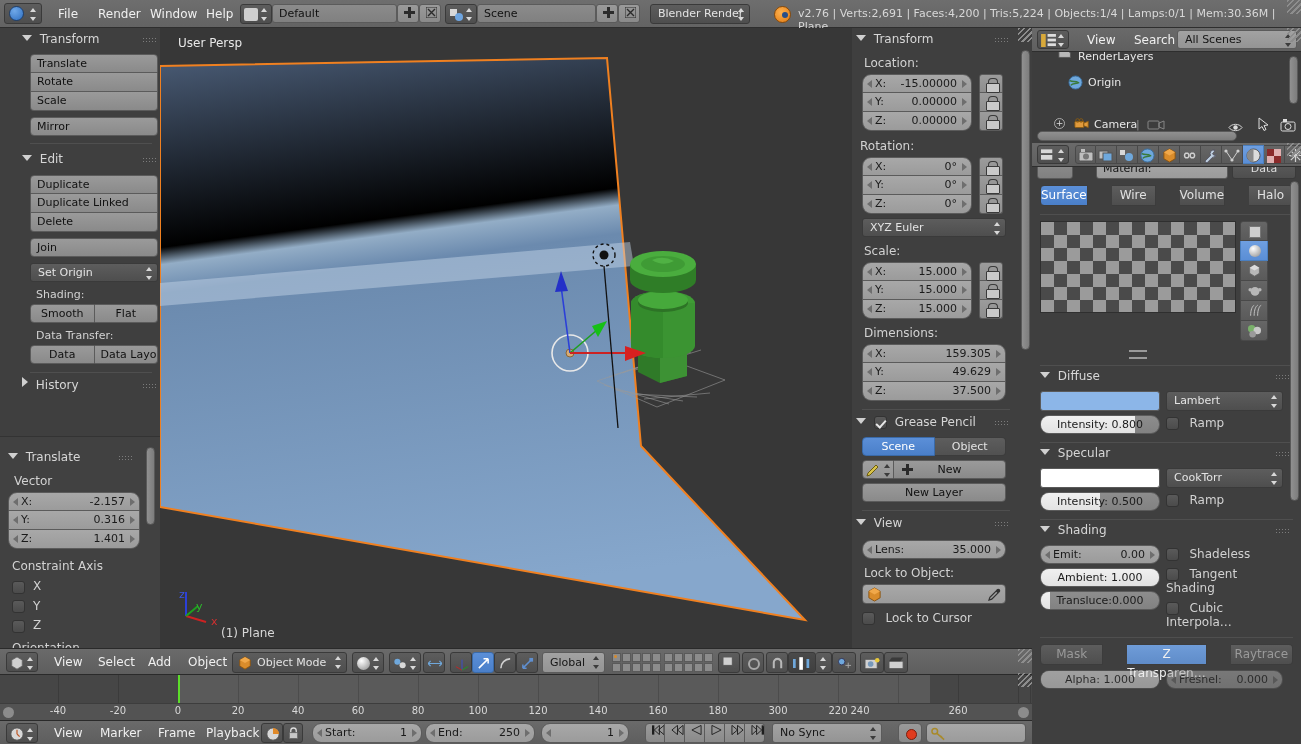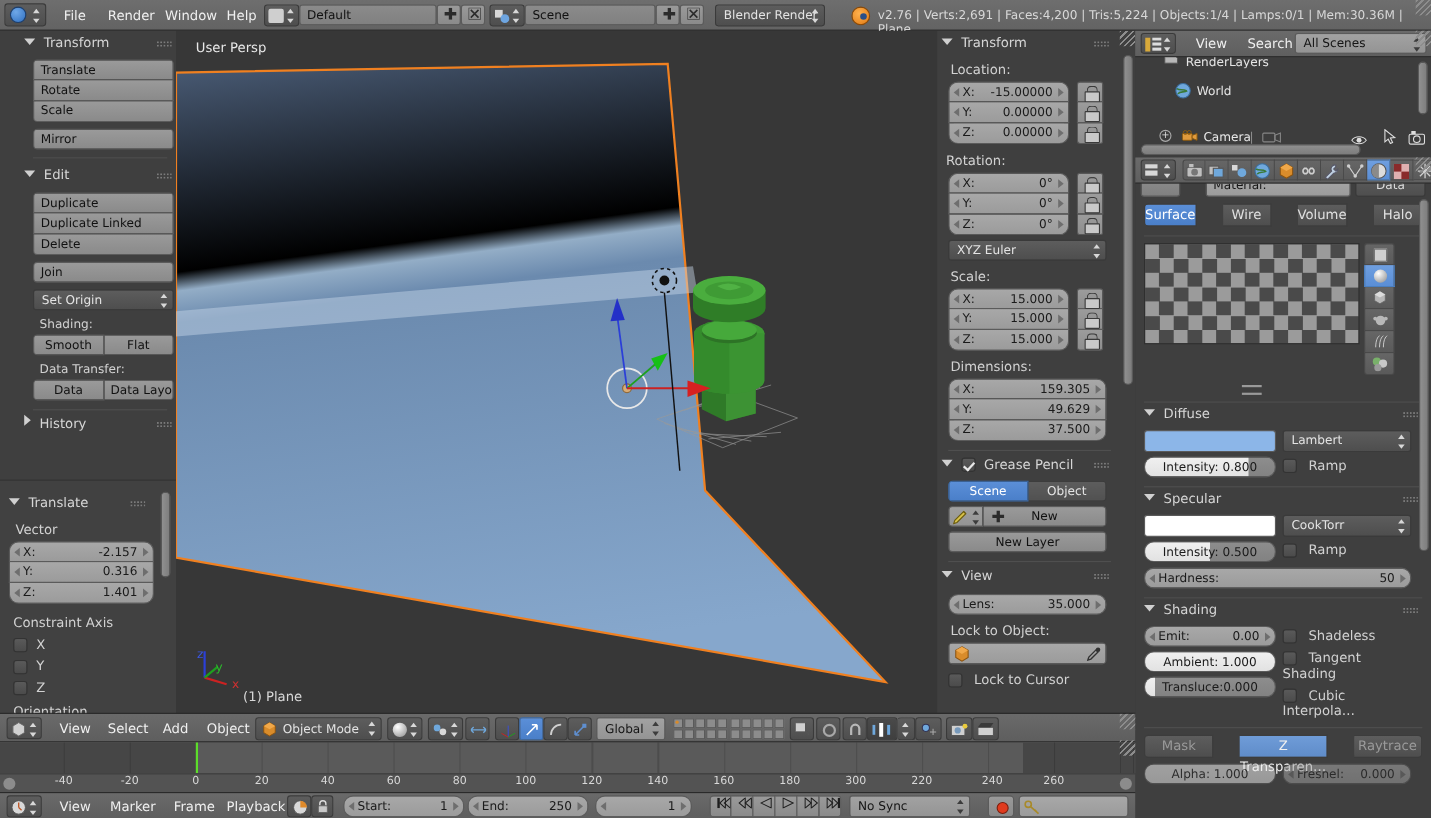--- a/index.html
+++ b/index.html
@@ -673,21 +673,21 @@
             </svg></span>
         <span style="position:absolute;left:46px;top:-6px;color:#e6e6e6;">RenderLayers</span>
       </div>
 
       <div class="outl-row" style="top:10px;">
         <span style="position:absolute;left:36px;top:3px;">
           <svg width="15" height="15" viewBox="0 0 16 16">
             <circle cx="8" cy="8" r="7" fill="#6fa8dc" stroke="#3b6e9e"></circle>
             <path d="M2 6c3 2 6 0 9 2M3 11c2-3 6-1 9-3" stroke="#3a7a3a" fill="none" stroke-width="1.6"></path>
             </svg></span>
-        <span style="position:absolute;left:56px;">World</span>
+        <span style="position:absolute;left:56px;">Origin</span>
       </div>
 
       <div class="outl-row" style="top:31px;">
         <span style="position:absolute;left:22px;top:4px;width:11px;height:11px;border-radius:50%;border:1px solid #aaa;color:#ddd;font-size:9px;line-height:9px;text-align:center;">+</span>
         <span style="position:absolute;left:42px;top:3px;">
           <svg width="16" height="14" viewBox="0 0 18 14">
             <rect x="1" y="4" width="10" height="7" rx="1" fill="#e09a3c" stroke="#8a5a10"></rect>
             <path d="M11 6l5-2v7l-5-2z" fill="#e09a3c" stroke="#8a5a10"></path>
             <circle cx="4" cy="3" r="2" fill="none" stroke="#8a5a10"></circle>
             <circle cx="8" cy="3" r="2" fill="none" stroke="#8a5a10"></circle>
@@ -912,26 +912,20 @@
           <div class="dropdown" style="height:20px;line-height:18px;">
             <span>CookTorr</span>
             <span class="updown"></span>
           </div>
           <div style="margin-top:5px;">
             <span class="ckbox"></span>
             <span class="small" style="margin-left:7px;font-size:12px;vertical-align:middle;">Ramp</span>
           </div>
         </div>
       </div>
-      <div class="numfield" style="margin-top:5px;width:243px;">
-        <span class="ar-l"></span>
-        <span class="lbl">Hardness:</span>
-        <span class="val">50</span>
-        <span class="ar-r"></span>
-      </div>
 
       <div class="sep" style="margin:8px 0 2px 0;"></div>
 
       <div class="panel-hdr">
         <span class="tri down"></span>
         <span>Shading</span>
         <span class="grip" style="right:4px;"></span>
       </div>
       <div style="display:flex;margin-top:6px;gap:6px;">
         <div style="width:120px;">
@@ -1151,21 +1145,21 @@
       <span class="tl-tick" style="left:298px;">40</span>
       <span class="tl-tick" style="left:358px;">60</span>
       <span class="tl-tick" style="left:418px;">80</span>
       <span class="tl-tick" style="left:478px;">100</span>
       <span class="tl-tick" style="left:538px;">120</span>
       <span class="tl-tick" style="left:598px;">140</span>
       <span class="tl-tick" style="left:658px;">160</span>
       <span class="tl-tick" style="left:718px;">180</span>
       <span class="tl-tick" style="left:778px;">300</span>
       <span class="tl-tick" style="left:838px;">220</span>
-      <span class="tl-tick" style="left:902px;">240</span>
+      <span class="tl-tick" style="left:860px;">240</span>
       <span class="tl-tick" style="left:958px;">260</span>
       <div style="position:absolute;left:3px;top:3px;width:11px;height:11px;border-radius:50%;background:#8c8c8c;"></div>
       <div style="position:absolute;right:3px;top:3px;width:11px;height:11px;border-radius:50%;background:#8c8c8c;"></div>
     </div>
 
     <div class="tl-hdr">
       <div class="iconbtn" style="position:absolute;left:6px;top:2px;width:32px;height:20px;">
         <svg width="14" height="14" viewBox="0 0 16 16" style="position:absolute;left:3px;top:3px;">
           <circle cx="8" cy="8" r="7" fill="#d8d8d8" stroke="#555"></circle>
           <path d="M8 8V3M8 8l3 3" stroke="#c05a2a" stroke-width="1.4"></path>

